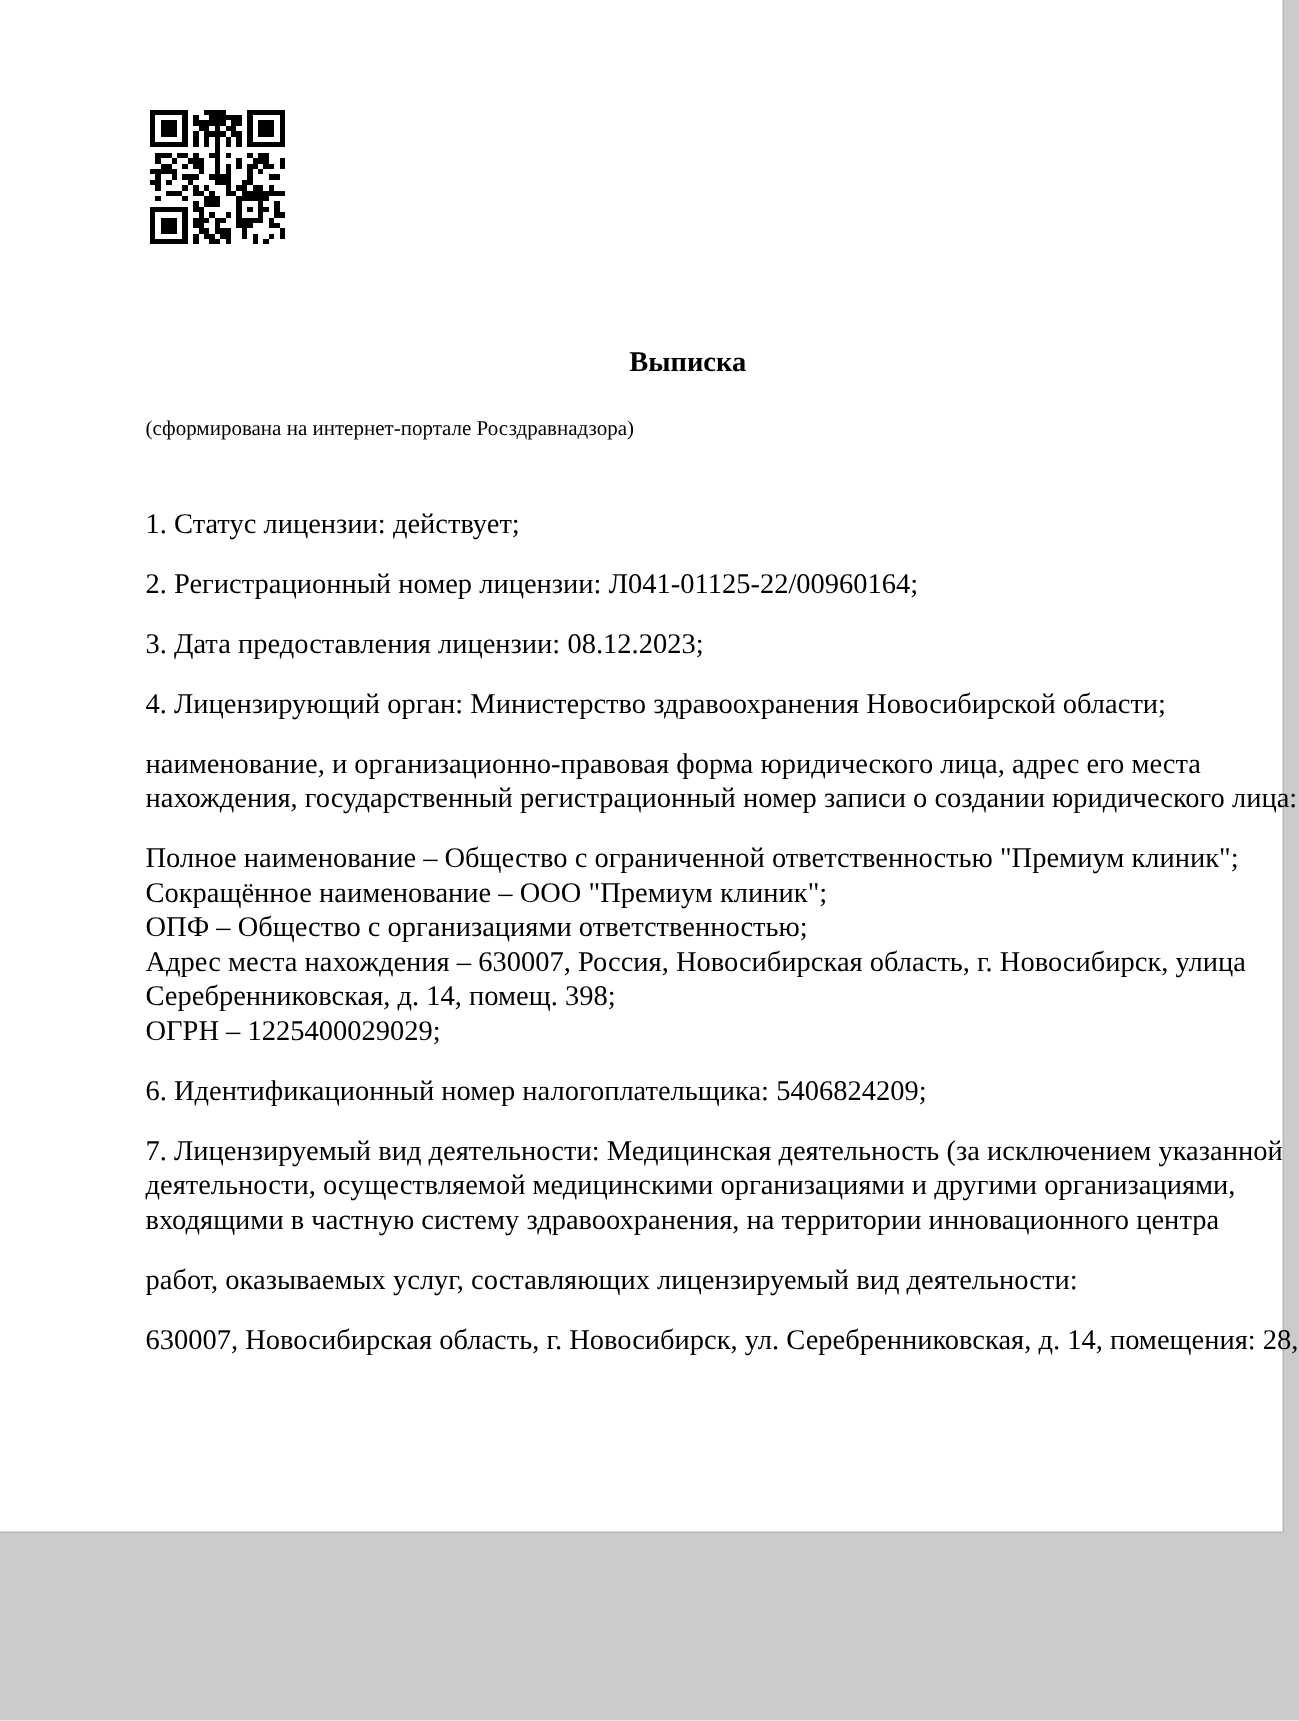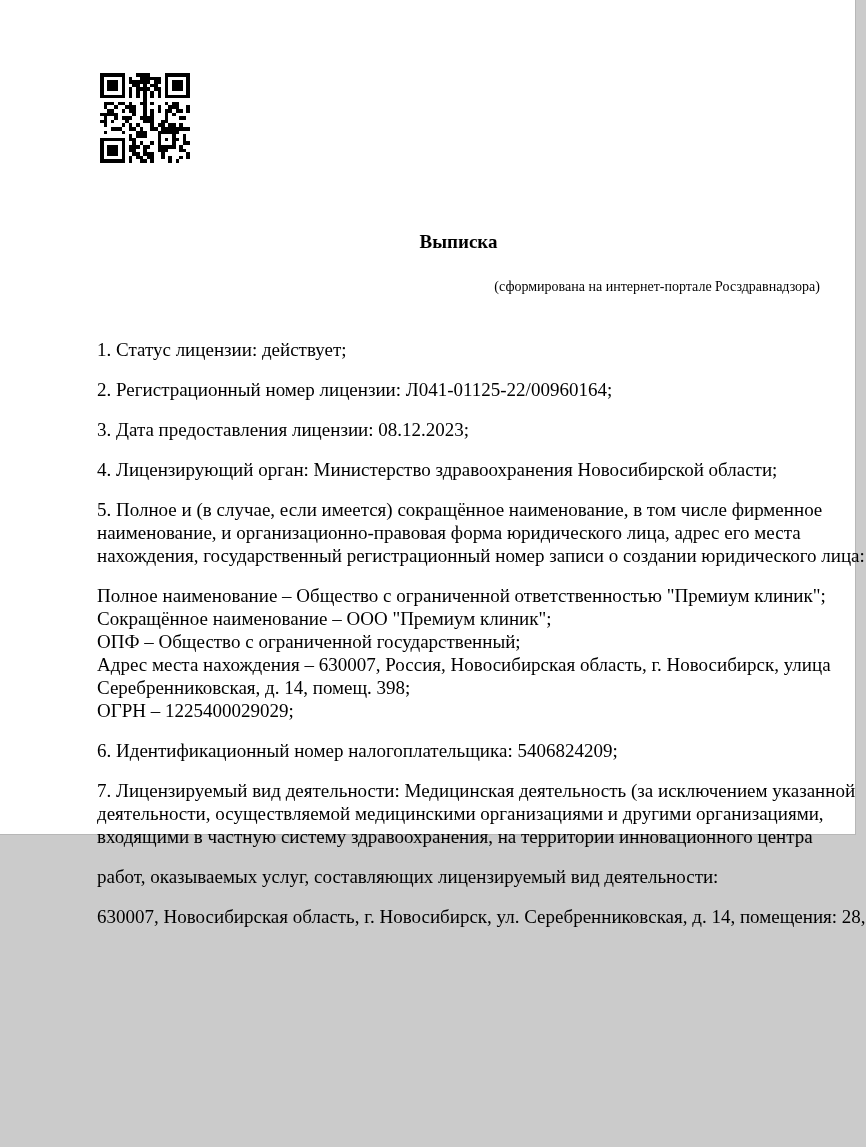--- a/index.html
+++ b/index.html
@@ -10,21 +10,21 @@
     width: 866px;
     height: 1147px;
     background: #cbcbcb;
     overflow: hidden;
     font-family: "Liberation Serif", serif;
     color: #000;
   }
   .page {
     position: relative;
     width: 856px;
-    height: 835px;
+    height: 1022px;
     background: #ffffff;
     border-right: 1px solid #b7b7b7;
     border-bottom: 1px solid #b7b7b7;
     box-sizing: border-box;
   }
   .qr {
     position: absolute;
     left: 100px;
     top: 73px;
     width: 90px;
@@ -39,21 +39,21 @@
   }
   .title {
     margin-top: 229px;
     text-align: center;
     font-weight: bold;
     font-size: 19px;
     line-height: 26px;
   }
   .subtitle {
     margin-top: 22px;
-    text-align: right;
+    text-align: left;
     font-size: 14px;
     line-height: 19px;
   }
   .doc-body {
     margin-top: 42px;
   }
   .para {
     margin: 0 0 17px 0;
     font-size: 19px;
     line-height: 23px;
@@ -393,28 +393,27 @@
         <div class="para">
           <div class="line">2. Регистрационный номер лицензии: Л041-01125-22/00960164;</div>
         </div>
         <div class="para">
           <div class="line">3. Дата предоставления лицензии: 08.12.2023;</div>
         </div>
         <div class="para">
           <div class="line">4. Лицензирующий орган: Министерство здравоохранения Новосибирской области;</div>
         </div>
         <div class="para">
-          <div class="line">5. Полное и (в случае, если имеется) сокращённое наименование, в том числе фирменное</div>
           <div class="line">наименование, и организационно-правовая форма юридического лица, адрес его места</div>
           <div class="line">нахождения, государственный регистрационный номер записи о создании юридического лица:</div>
         </div>
         <div class="para">
           <div class="line">Полное наименование – Общество с ограниченной ответственностью "Премиум клиник";</div>
           <div class="line">Сокращённое наименование – ООО "Премиум клиник";</div>
-          <div class="line">ОПФ – Общество с ограниченной государственный;</div>
+          <div class="line">ОПФ – Общество с организациями ответственностью;</div>
           <div class="line">Адрес места нахождения – 630007, Россия, Новосибирская область, г. Новосибирск, улица</div>
           <div class="line">Серебренниковская, д. 14, помещ. 398;</div>
           <div class="line">ОГРН – 1225400029029;</div>
         </div>
         <div class="para">
           <div class="line">6. Идентификационный номер налогоплательщика: 5406824209;</div>
         </div>
         <div class="para">
           <div class="line">7. Лицензируемый вид деятельности: Медицинская деятельность (за исключением указанной</div>
           <div class="line">деятельности, осуществляемой медицинскими организациями и другими организациями,</div>

